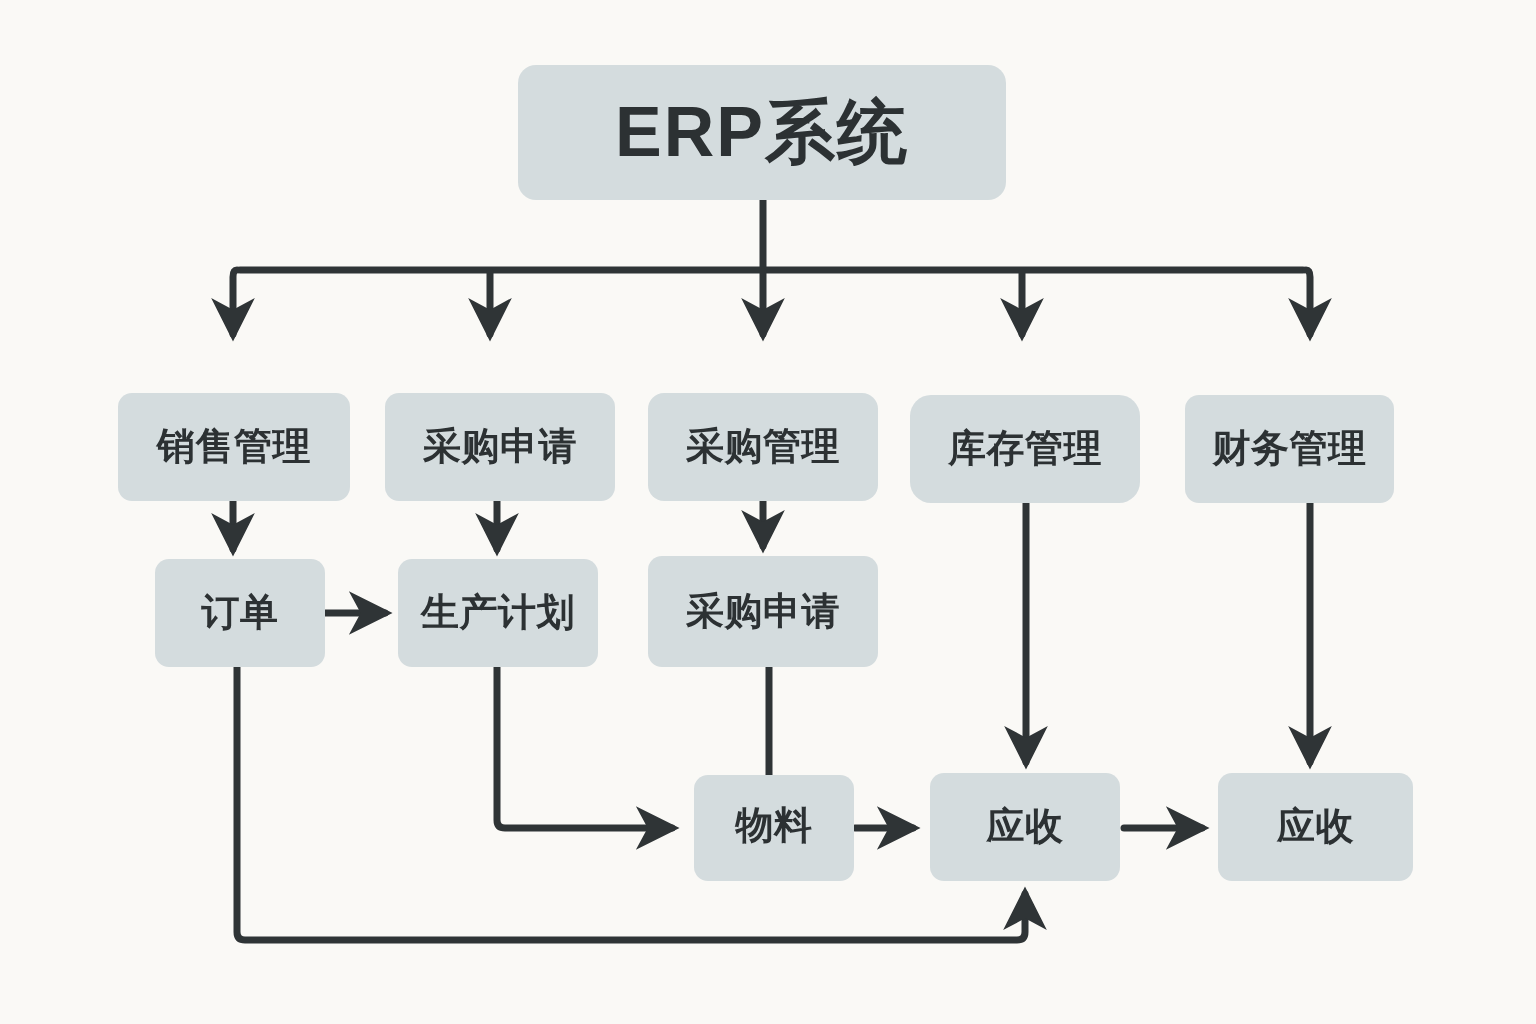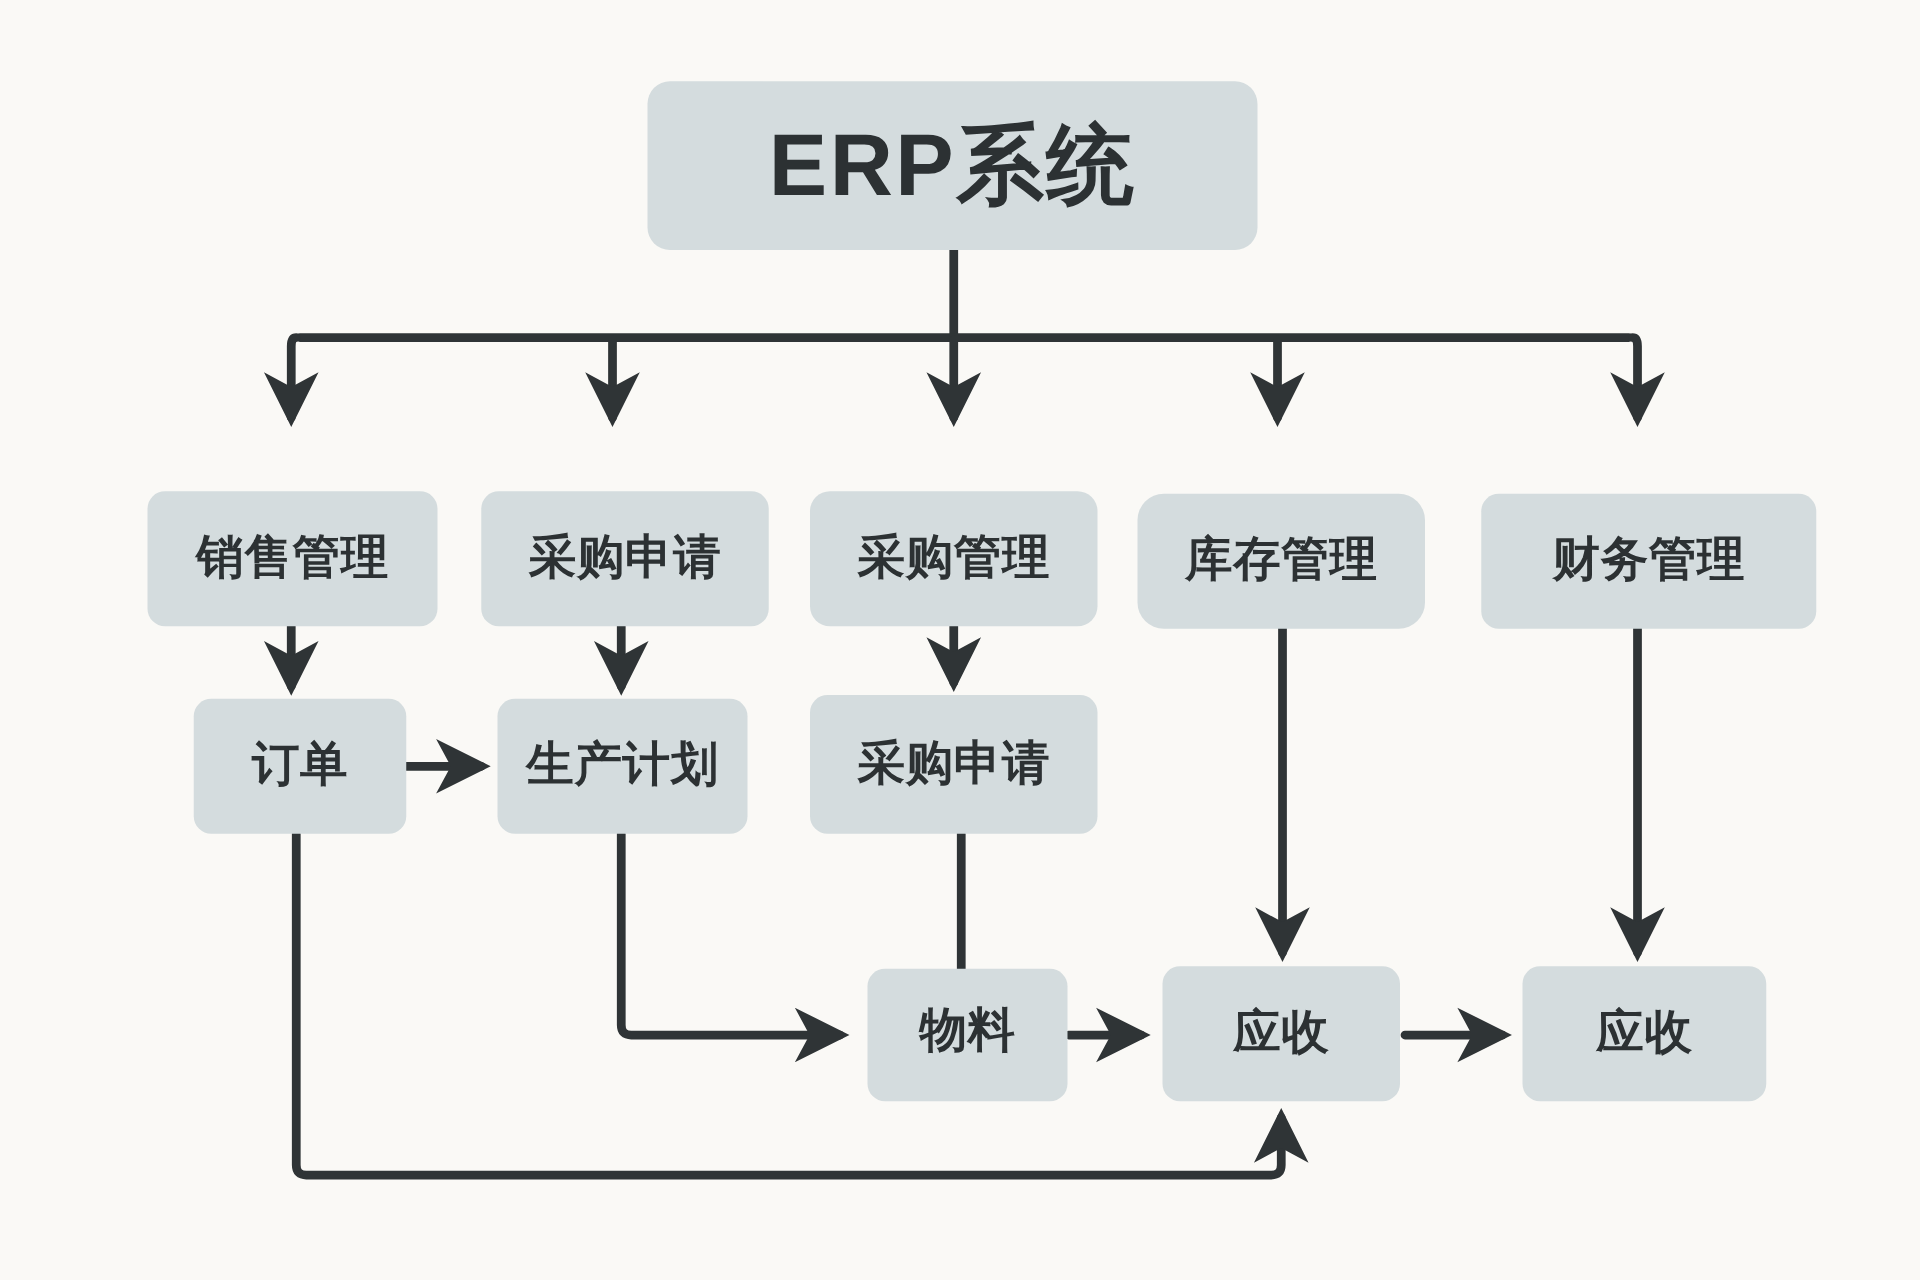--- a/index.html
+++ b/index.html
@@ -118,21 +118,21 @@
   </div>
 
   <div class="node level2" style="left: 648px; top: 345px; width: 230px; height: 108px; background: rgb(212, 220, 222); color: rgb(44, 49, 51); border-radius: 16px;">
     <span>采购管理</span>
   </div>
 
   <div class="node level2" style="left: 910px; top: 347px; width: 230px; height: 108px; background: rgb(212, 220, 222); color: rgb(44, 49, 51); border-radius: 21px;">
     <span>库存管理</span>
   </div>
 
-  <div class="node level2" style="left: 1185px; top: 347px; width: 268px; height: 108px; background: rgb(212, 220, 222); color: rgb(44, 49, 51);">
+  <div class="node level2" style="left: 1185px; top: 347px; width: 209px; height: 108px; background: rgb(212, 220, 222); color: rgb(44, 49, 51);">
     <span>财务管理</span>
   </div>
 
   <div class="node level3" style="left: 155px; top: 559px; width: 170px; height: 108px; background: rgb(212, 220, 222); color: rgb(44, 49, 51);">
     <span>订单</span>
   </div>
 
   <div class="node level3" style="left: 398px; top: 559px; width: 200px; height: 108px; background: rgb(212, 220, 222); color: rgb(44, 49, 51);">
     <span>生产计划</span>
   </div>

